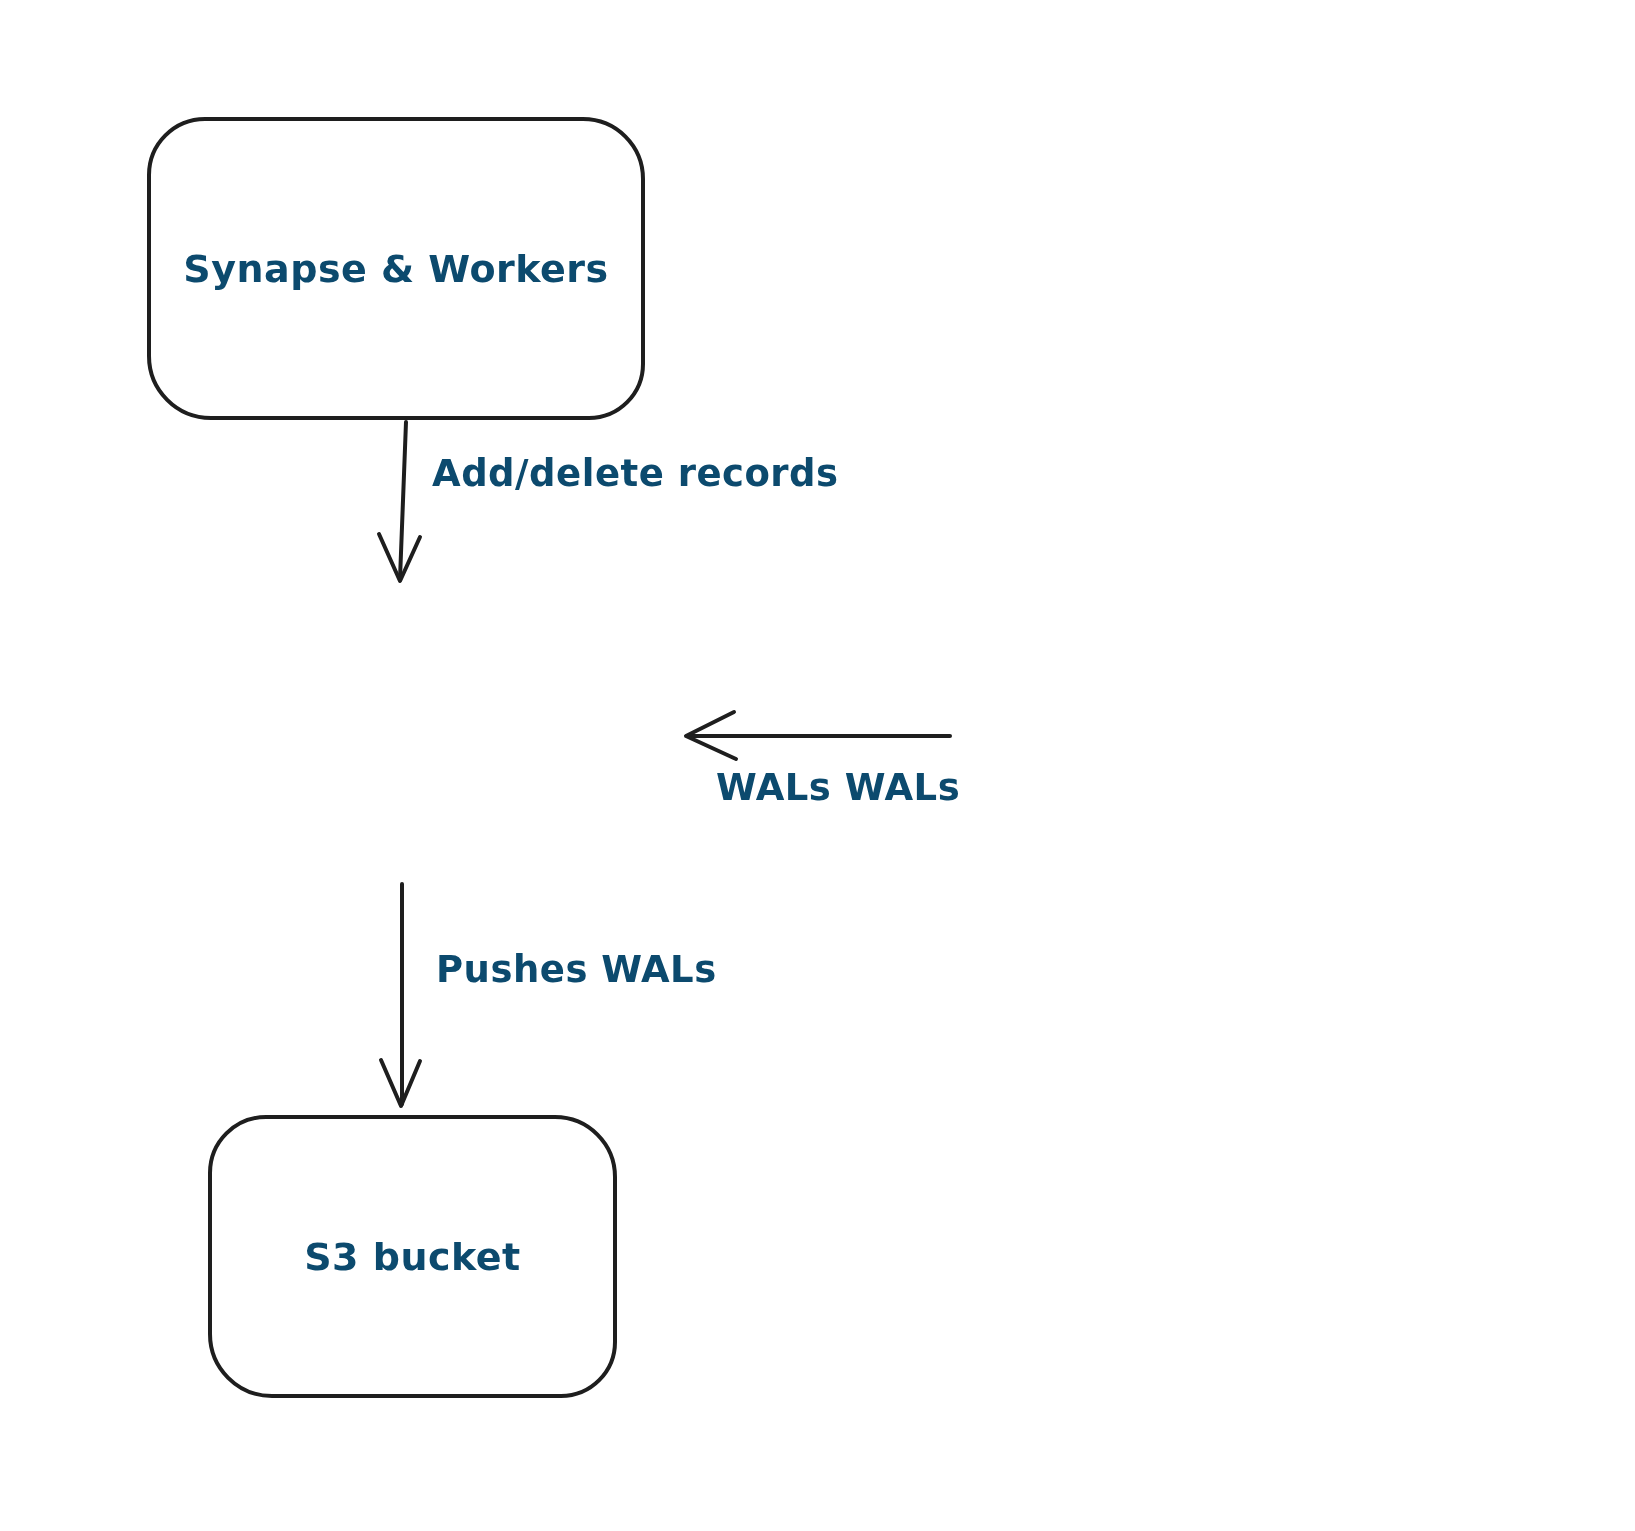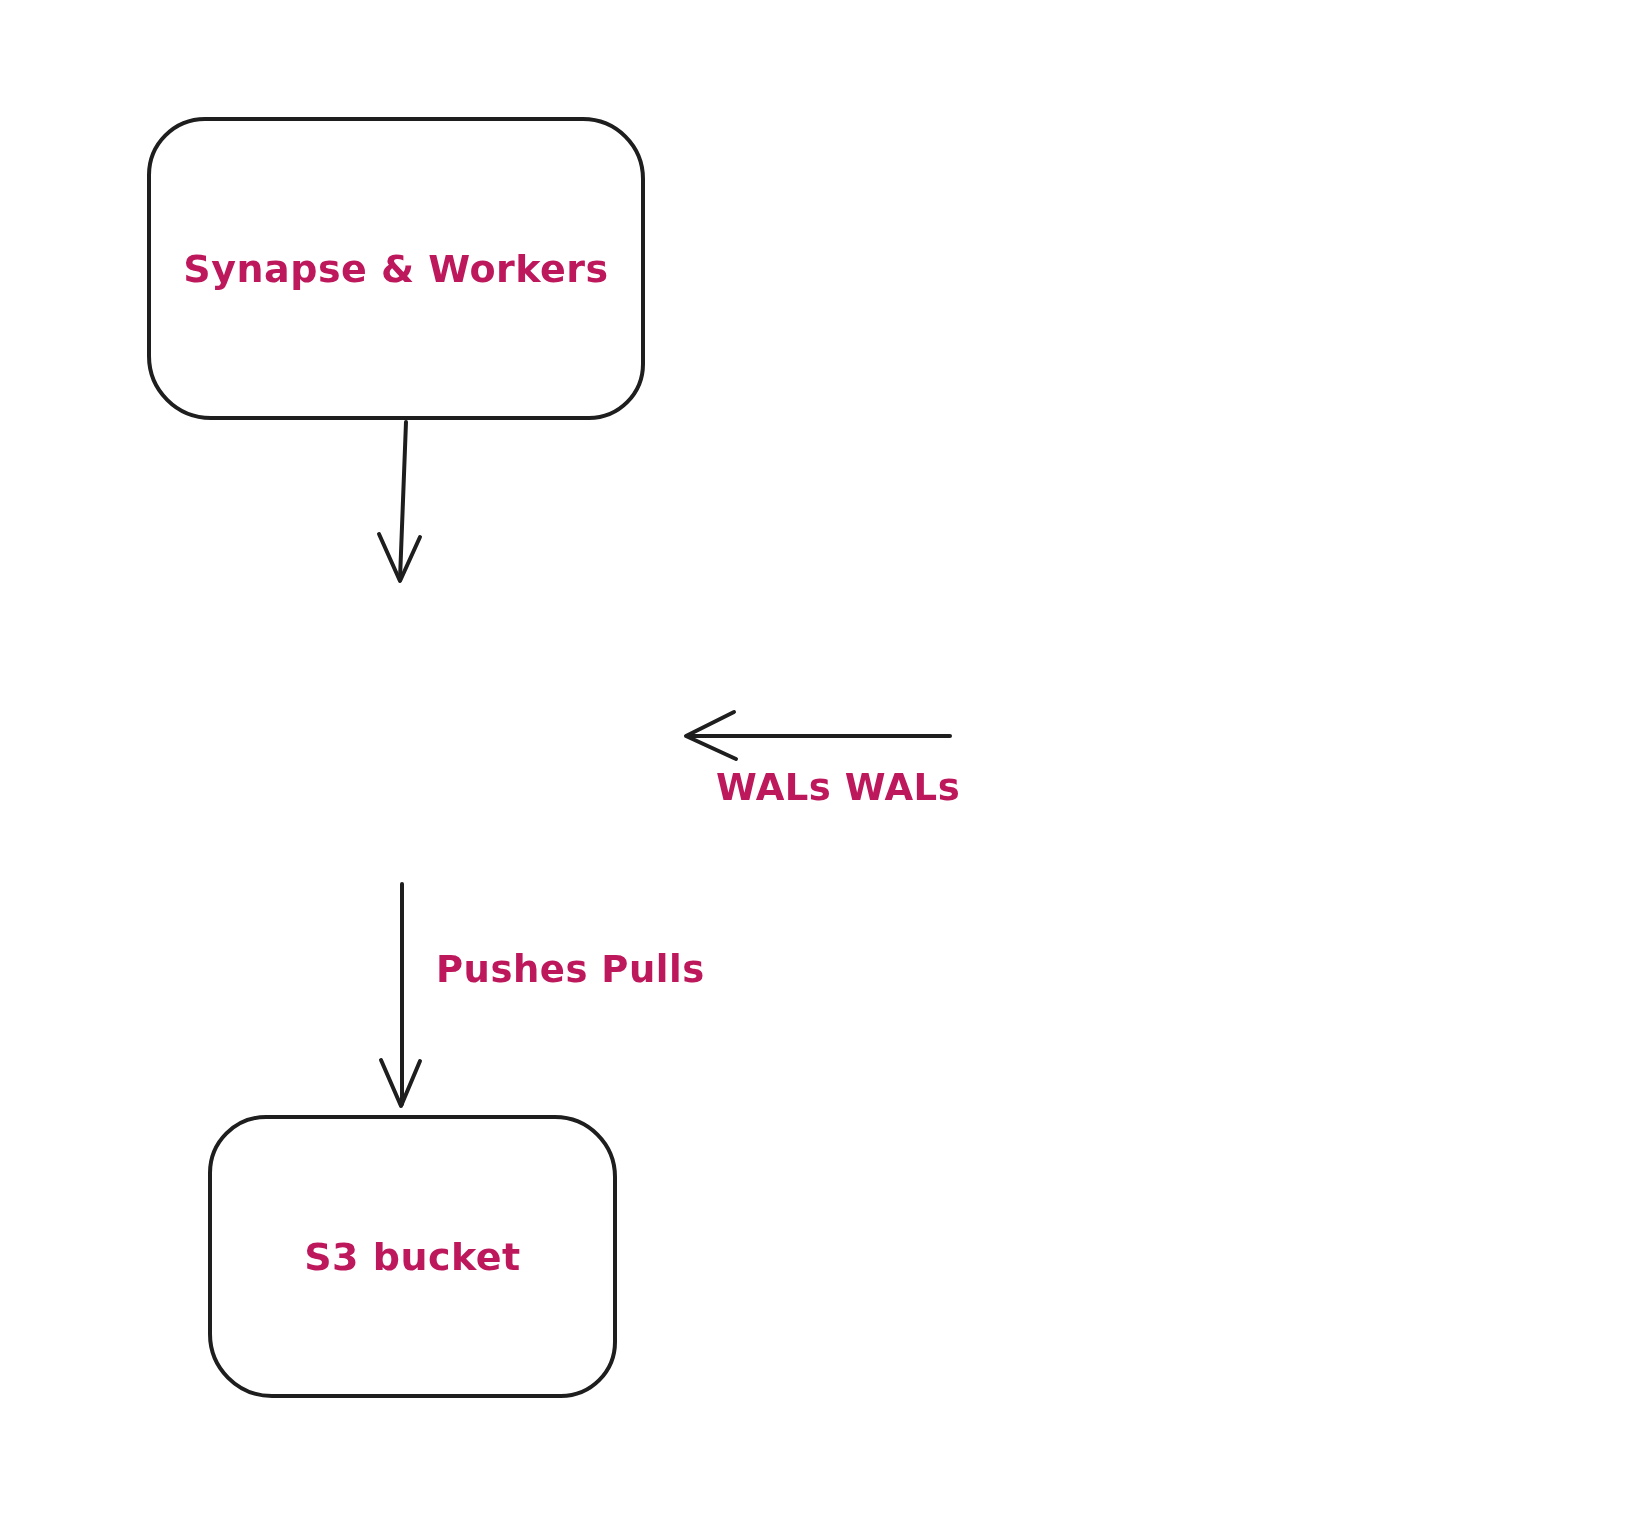--- a/index.html
+++ b/index.html
@@ -7,21 +7,21 @@
     padding: 0;
     background: #ffffff;
   }
   .stage {
     position: relative;
     width: 1635px;
     height: 1531px;
     background: #ffffff;
     overflow: hidden;
     font-family: "DejaVu Sans", sans-serif;
-    color: #be185d;
+    color: #0c4a6e;
   }
   .arrow-layer {
     position: absolute;
     left: 0;
     top: 0;
     width: 1635px;
     height: 1531px;
     pointer-events: none;
   }
   .arrow-layer path {
@@ -97,16 +97,17 @@
   <div class="node" id="node-synapse">
     <div class="node-label">Synapse &amp; Workers</div>
   </div>
 
 
 
   <div class="node" id="node-s3">
     <div class="node-label">S3 bucket</div>
   </div>
 
+  <div class="edge-label" id="label-add-delete">Add/delete records</div>
   <div class="edge-label" id="label-pulls">WALs WALs</div>
-  <div class="edge-label" id="label-pushes">Pushes Pulls</div>
+  <div class="edge-label" id="label-pushes">Pushes WALs</div>
 
 </div>
 
 </body></html>

